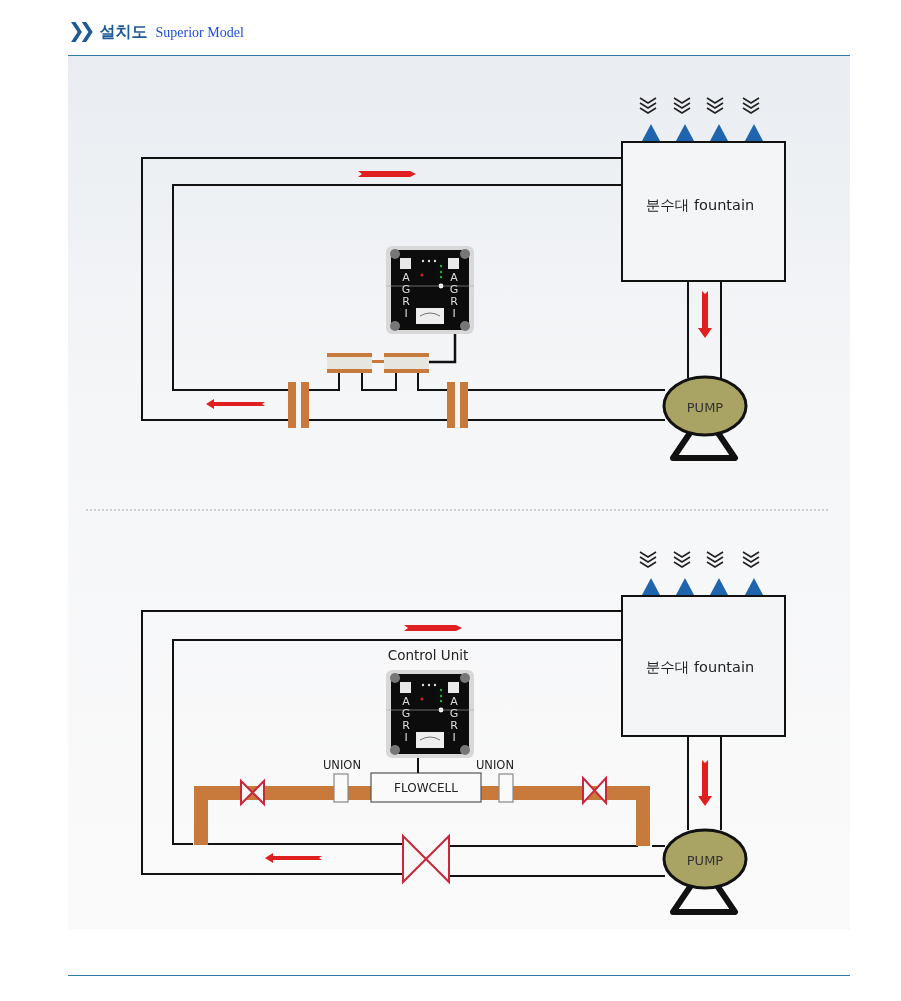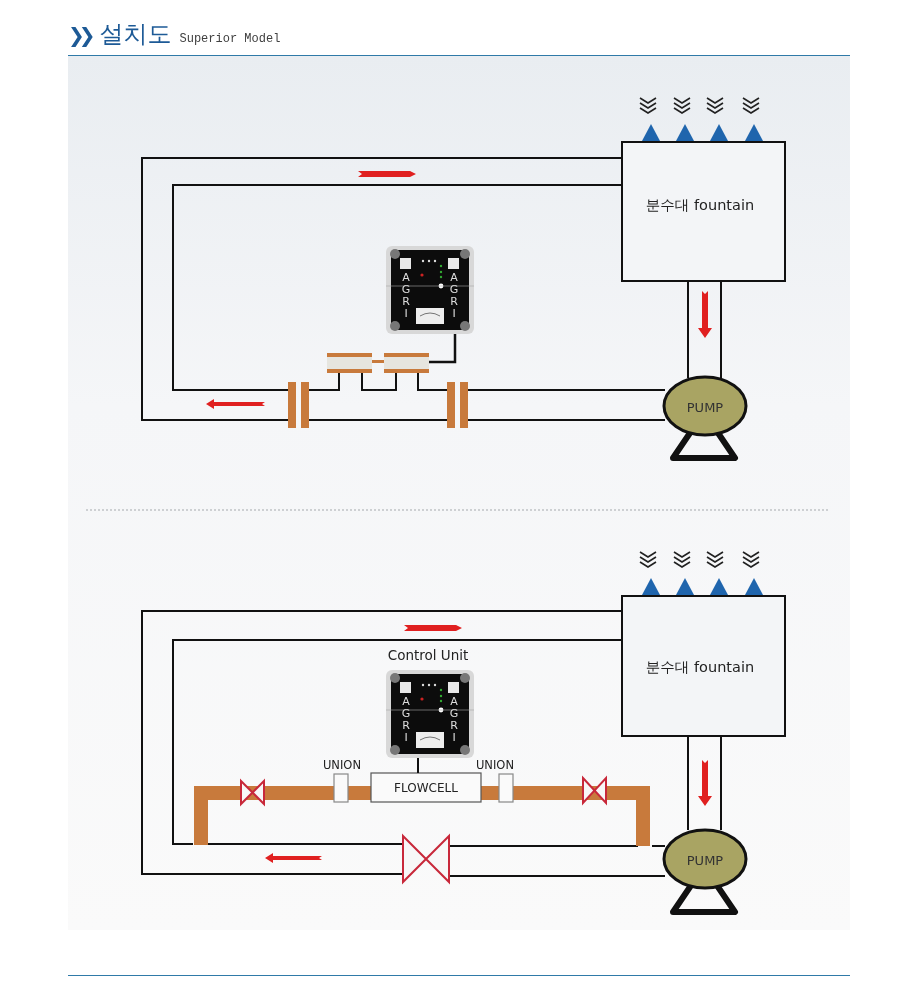--- a/index.html
+++ b/index.html
@@ -1,20 +1,20 @@
 <!DOCTYPE html>
 <html><head>
 <meta charset="utf-8">
 <style>
   html, body { margin:0; padding:0; background:#ffffff; }
   body { width:901px; height:1001px; position:relative; overflow:hidden; font-family:"DejaVu Sans", sans-serif; }
   .header { position:absolute; left:68px; top:18px; height:28px; display:flex; align-items:baseline; }
   .header .chev { color:#1d5a96; font-weight:bold; font-size:20px; letter-spacing:-6px; margin-right:10px; }
-  .header .title-ko { color:#1d5a96; font-weight:normal; font-size:24px; margin-right:8px; }
-  .header .title-en { color:#404040; font-size:12px; font-family:Liberation Mono, monospace; }
+  .header .title-ko { color:#1d5a96; font-weight:bold; font-size:16px; margin-right:8px; }
+  .header .title-en { color:#1d4ed8; font-size:14px; font-family:Liberation Serif, serif; }
   .rule-top { position:absolute; left:68px; top:55px; width:782px; height:1px; background:#2f7aa8; }
   .panel { position:absolute; left:68px; top:56px; width:782px; height:874px; background:linear-gradient(#e9edf1, #f5f6f8 40%, #fafafa); }
   .rule-bottom { position:absolute; left:68px; top:975px; width:782px; height:1px; background:#2f7aa8; }
   svg text { font-family:"DejaVu Sans", sans-serif; }
 </style>
 </head>
 <body>
 
 <div class="header">
   <span class="chev">❯❯</span>

